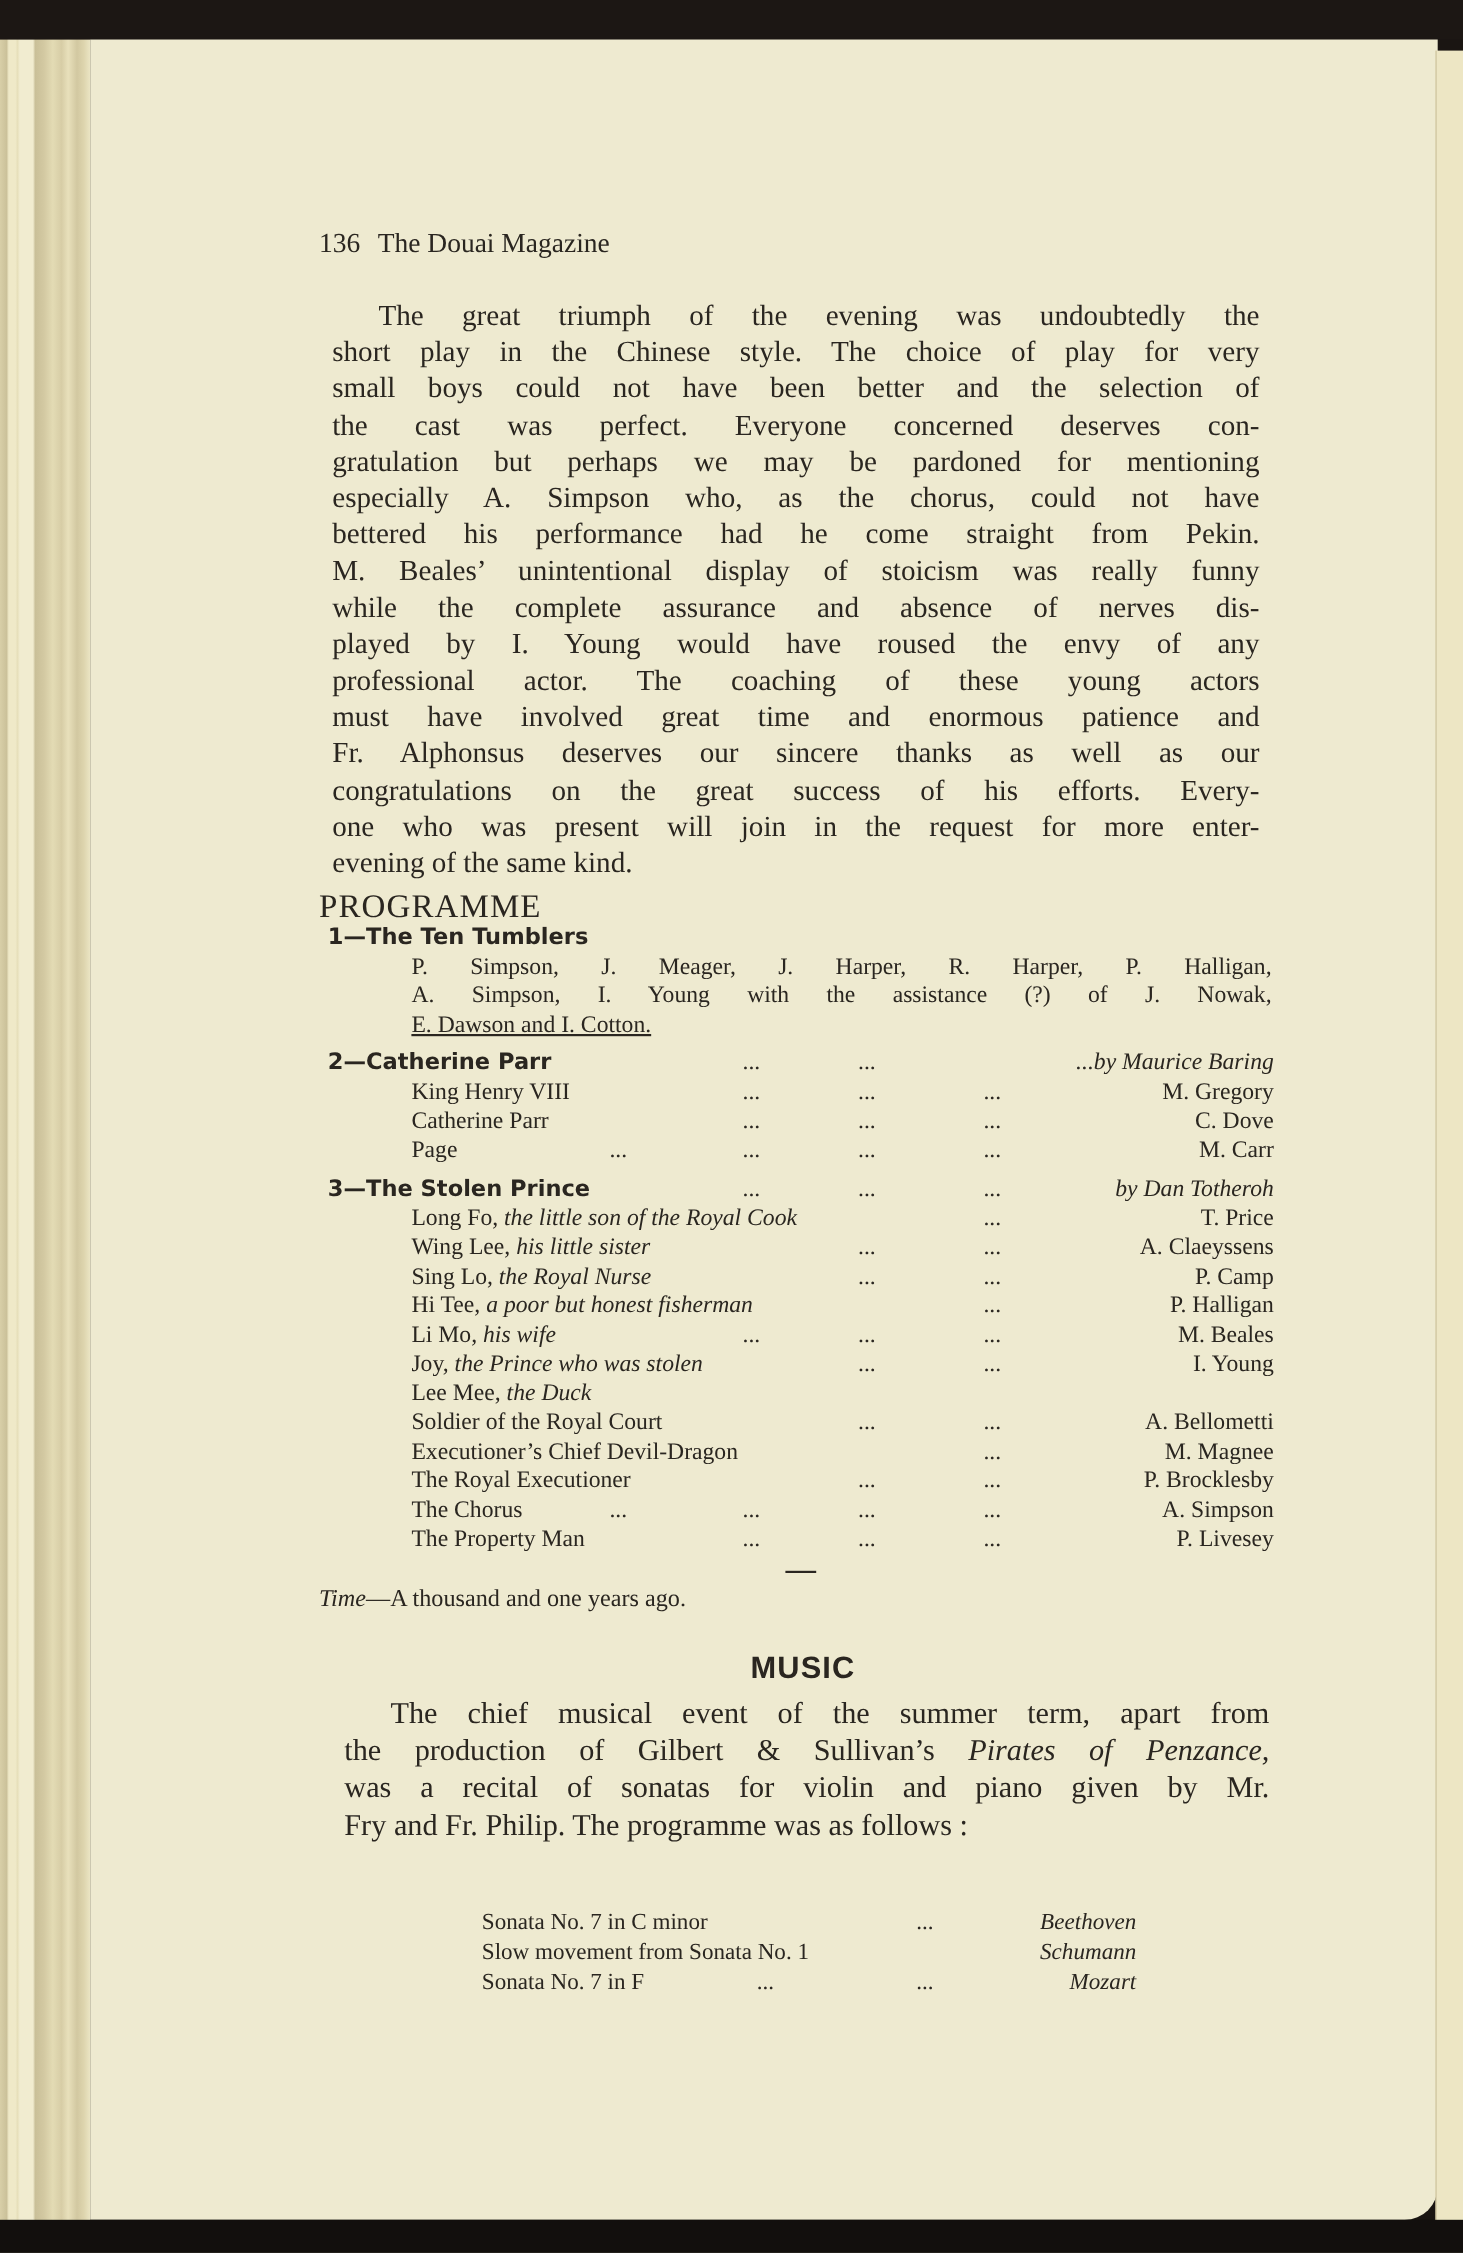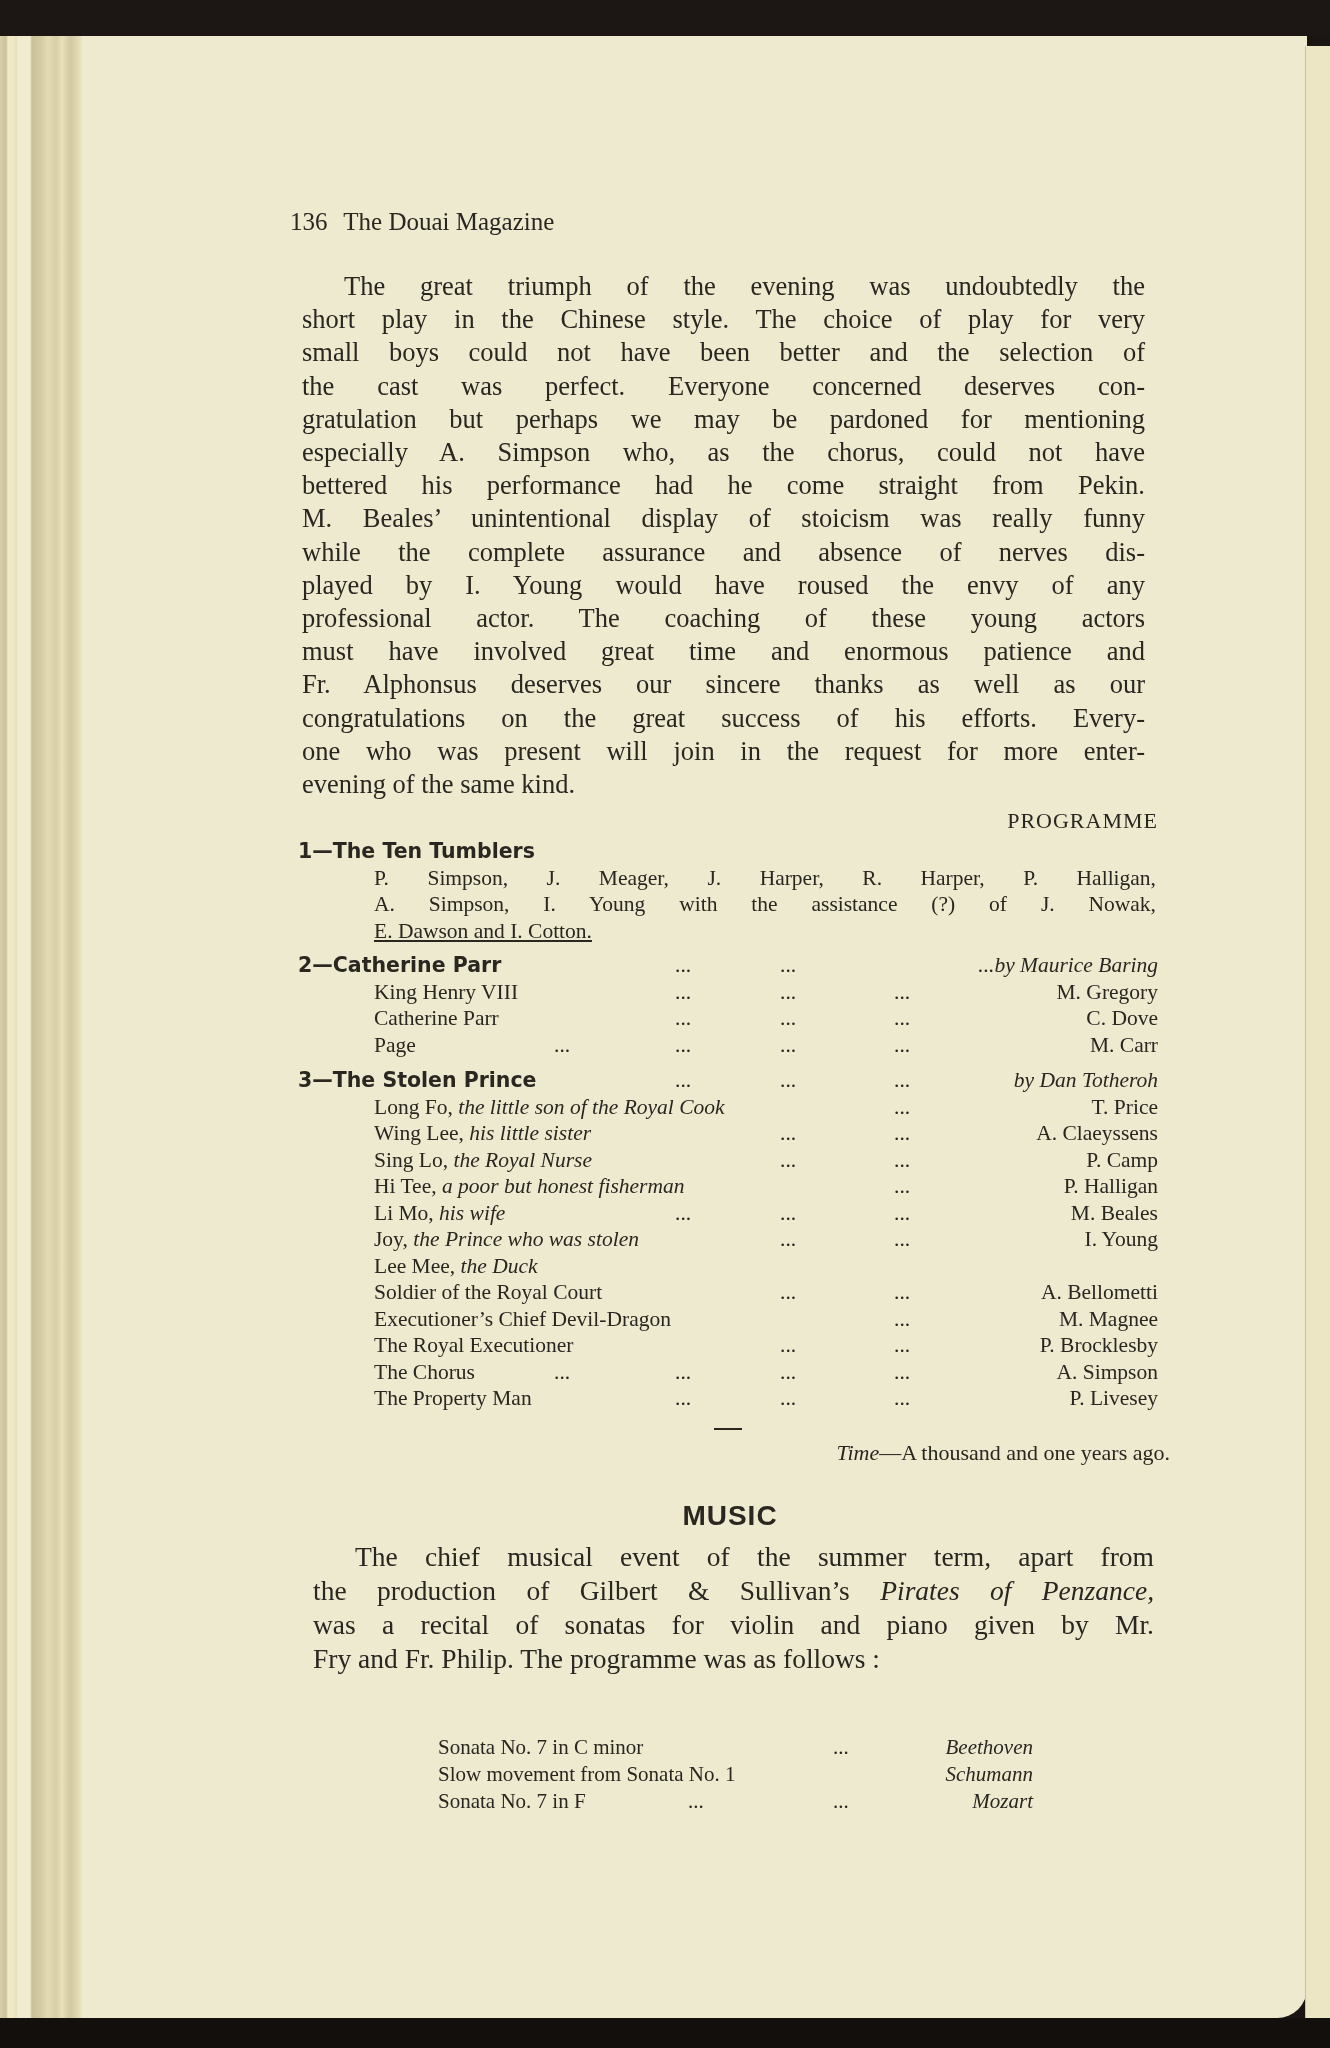--- a/index.html
+++ b/index.html
@@ -25,37 +25,37 @@
     position:absolute; left:1305px; top:46px; width:25px; height:1975px;
     background:#ede6c4; border-left:1px solid #c9bf98;
   }
   .running-head { position:absolute; left:290px; top:208px; font-size:25px; }
   .running-head .num { margin-right:10px; }
   .running-head .title { }
   .para { position:absolute; text-align:justify; text-align-last:left; }
   .para .line { display:block; text-align:justify; text-align-last:justify; white-space:nowrap; }
   .para .line.last { text-align-last:left; }
   .p1 { left:302px; top:270px; width:843px; font-size:26.5px; line-height:33.2px; }
-  .prog-heading { position:absolute; left:278px; top:808px; width:880px; text-align:right; font-size:22px; letter-spacing:1px; }
+  .prog-heading { position:absolute; left:290px; top:808px; width:880px; text-align:left; font-size:30px; letter-spacing:1px; }
   .section { position:absolute; left:298px; width:860px; font-size:21.5px; line-height:26.5px; }
   .sec-title { font-family:"DejaVu Sans","Liberation Sans",sans-serif; font-weight:bold; font-size:20.5px; }
   .row { position:relative; height:26.5px; white-space:nowrap; }
   .row .role { position:absolute; left:76px; }
   .row .d1 { position:absolute; left:377px; }
   .row .d2 { position:absolute; left:482px; }
   .row .d3 { position:absolute; left:596px; }
   .row .d0 { position:absolute; left:256px; }
   .row .actor { position:absolute; right:0; }
   .row .title-left { position:absolute; left:0; }
   .it { font-style:italic; }
   .tumblers .names { padding-left:76px; text-align:justify; text-align-last:justify; }
   .tumblers .names .line { display:block; text-align:justify; text-align-last:justify; width:782px; }
   .tumblers .names .line.last { text-align-last:left;text-decoration:underline; }
   .dash-rule { position:absolute; left:714px; top:1428px; width:28px; height:2px; background:#2a2620; }
-  .time-line { position:absolute; left:290px; top:1440px; width:880px; text-align:right; font-size:22px; }
+  .time-line { position:absolute; left:290px; top:1440px; width:880px; text-align:left; font-size:22px; }
   .music-heading { position:absolute; left:290px; top:1500px; width:880px; text-align:center; font-size:28px; font-family:Liberation Sans, sans-serif; font-weight:bold; letter-spacing:1px; }
   .p2 { left:313px; top:1540px; width:841px; font-size:27.5px; line-height:34px; }
   .music-prog { position:absolute; left:438px; top:1734px; width:595px; font-size:21px; line-height:27px; }
   .mrow { position:relative; height:27px; white-space:nowrap; }
   .mrow .piece { position:absolute; left:0; }
   .mrow .md1 { position:absolute; left:250px; }
   .mrow .md2 { position:absolute; left:395px; }
   .mrow .composer { position:absolute; right:0; font-style:italic; }
 </style>
 </head>

